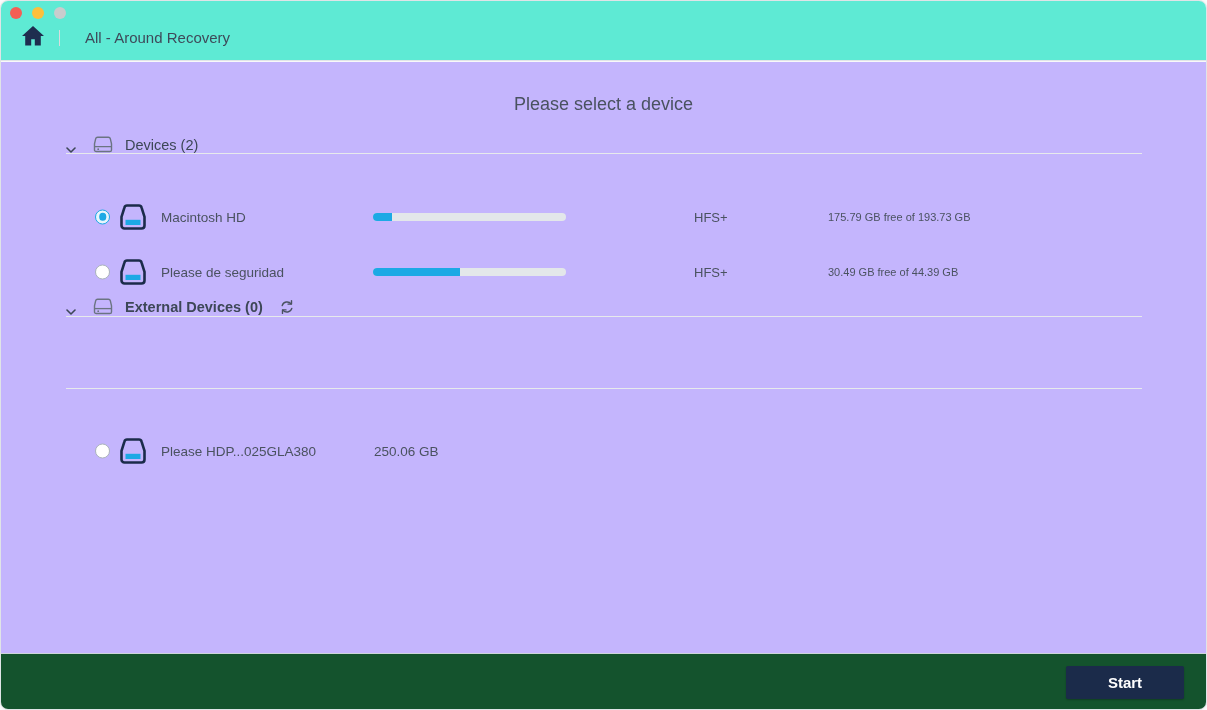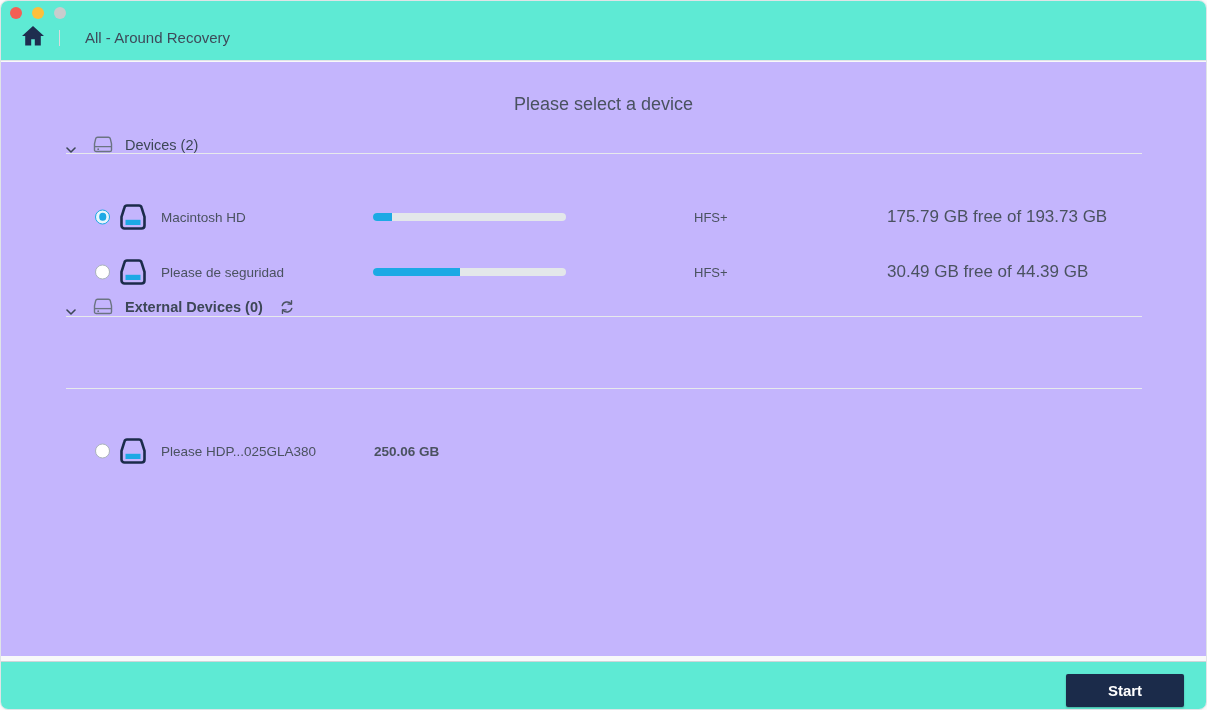--- a/index.html
+++ b/index.html
@@ -42,32 +42,32 @@
   .device-row > *{position:absolute;top:50%;transform:translateY(-50%);margin-top:24px;}
   .radio{left:94px;width:15px;height:15px;border-radius:50%;border:1.5px solid #aab3bb;background:#fff;}
   .radio.on{border-color:var(--accent);background:#e8f5fc;}
   .radio .dot{display:none;}
   .radio.on .dot{display:block;position:absolute;left:50%;top:50%;transform:translate(-50%,-50%);width:7.5px;height:7.5px;border-radius:50%;background:var(--accent);}
   .drive-ic{left:116px;width:32px;height:28px;}
   .dname{left:160px;font-size:13.5px;color:#4a5260;white-space:nowrap;}
   .pbar{left:372px;width:193px;height:8px;background:var(--track);border-radius:4px;overflow:hidden;}
   .pbar .fill{display:block;height:100%;background:var(--accent);}
   .fscol{left:693px;font-size:13px;color:#4a5260;}
-  .freecol{left:886px;font-size:17px;color:#4a5260;white-space:nowrap;}
-  .sizecol{left:373px;font-size:13.5px;color:#4a5260;font-weight:bold;}
+  .freecol{left:827px;font-size:11px;color:#4a5260;white-space:nowrap;}
+  .sizecol{left:373px;font-size:13.5px;color:#4a5260;}
 
   
   #sec-devices{top:63px;}  #div-devices{top:91px;}
   #row-dev0{top:103px;}    #row-dev1{top:158px;}
   #sec-external{top:225px;font-weight:bold;} #div-external{top:254px;}
   #sec-partition{top:296px;} #div-partition{top:326px;}
   #row-part0{top:337px;}
 
   
-  .footer{position:absolute;left:0;right:0;bottom:0;height:48px;background:#5eead4;border-top:1px solid #cdd5d9;}
+  .footer{position:absolute;left:0;right:0;bottom:0;height:56px;background:#14532d;border-top:1px solid #cdd5d9;}
   .start-btn{
     position:absolute;right:22px;top:12px;width:118px;height:33px;
     background:var(--navy);color:#fff;font-family:inherit;font-size:15px;font-weight:bold;
     border:none;border-radius:2px;cursor:pointer;box-shadow:0 1px 2px rgba(0,0,0,.25);
   }
 </style>
 </head>
 <body>
 
 <div class="window">

